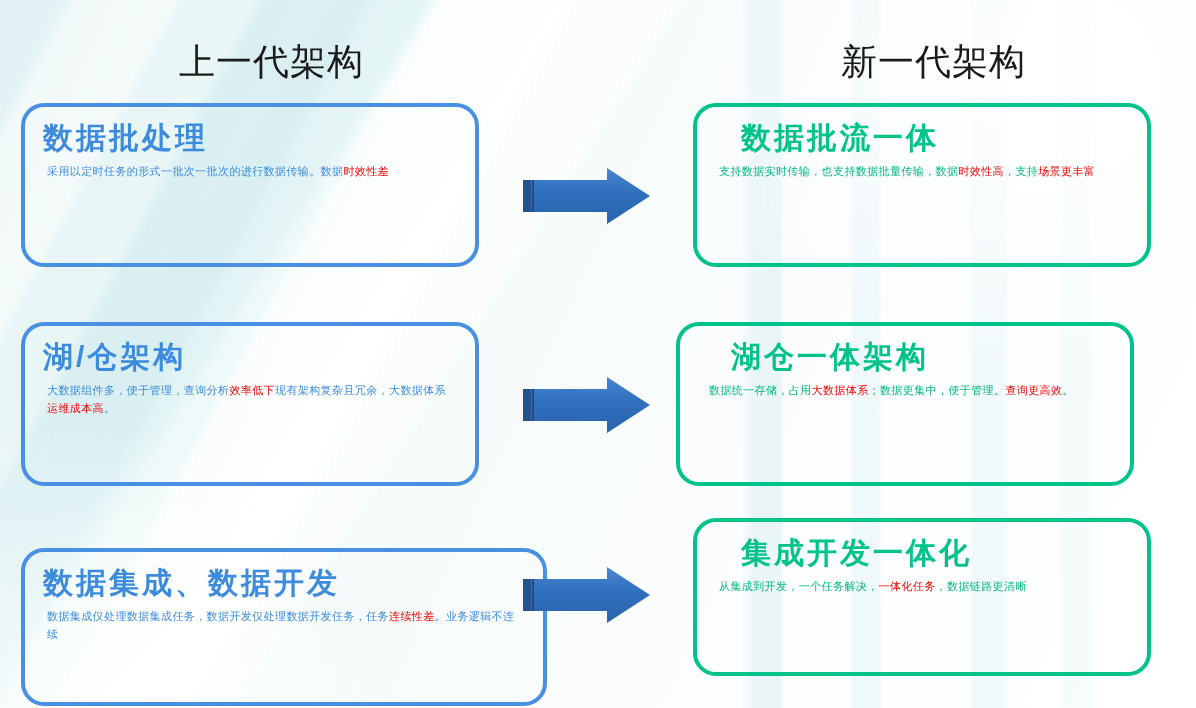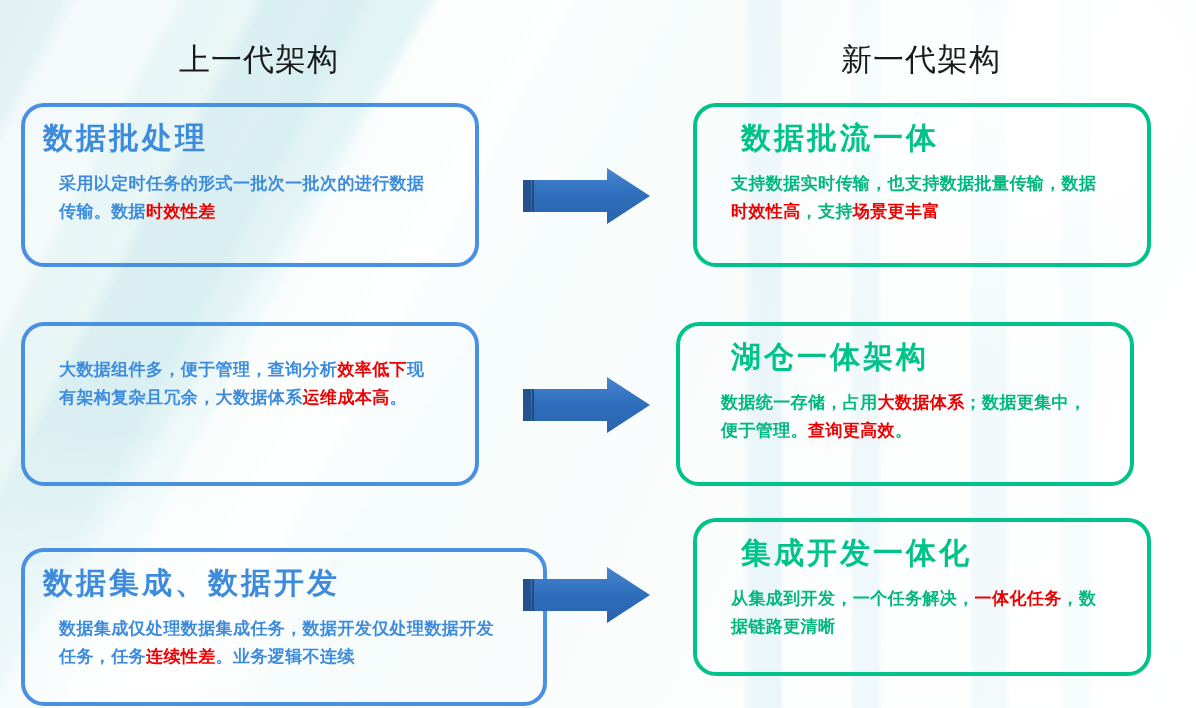--- a/index.html
+++ b/index.html
@@ -73,21 +73,21 @@
   }
   .bg-glow-bl {
     background: radial-gradient(ellipse 440px 360px at 6% 96%,
                 rgba(255,255,255,.75) 0%, rgba(255,255,255,0) 72%);
   }
 
   
   .col-title {
     position: absolute;
     font-family: "Liberation Serif", "DejaVu Serif", serif;
-    font-size: 31px;
+    font-size: 36px;
     color: #1a1a1a;
     letter-spacing: 1px;
     white-space: nowrap;
     line-height: 1;
   }
   #title-left  { left: 179px; top: 44px; }
   #title-right { left: 841px; top: 44px; }
 
   
   .card {
@@ -107,25 +107,25 @@
     line-height: 1.1;
     letter-spacing: 3px;
     margin: 0 0 9px 0;
     white-space: nowrap;
   }
   .card.left  .card-title { color: #3d8bdd; }
   .card.right .card-title { color: #00c389; margin-left: 26px; }
 
   .card-body {
     font-family: "Liberation Sans", sans-serif;
-    font-weight: bold;
-    font-size: 17px;
+    font-weight: normal;
+    font-size: 11px;
     line-height: 1.62;
     letter-spacing: .4px;
-    margin: 16px;
+    margin: 4px;
   }
   .card.left  .card-body { color: #3d8bdd; }
   .card.right .card-body { color: #00b87e; }
   .card-body .hl { color: #ee0000; }
 
   
   #card-l1 { left: 21px;  top: 103px; width: 458px; height: 164px; }
   #card-l2 { left: 21px;  top: 322px; width: 458px; height: 164px; }
   #card-l3 { left: 21px;  top: 548px; width: 526px; height: 158px; }
   #card-r1 { left: 693px; top: 103px; width: 458px; height: 164px; }
@@ -176,20 +176,21 @@
       <rect x="13" y="14" width="2" height="32" fill="#1e4c86"></rect>
     </svg>
   </div>
 
   <div class="card right" id="card-r1">
     <p class="card-title">数据批流一体</p>
     <p class="card-body"><span>支持数据实时传输，也支持数据批量传输，数据</span><span class="hl">时效性高</span><span>，支持</span><span class="hl">场景更丰富</span></p>
   </div>
 
   <div class="card left" id="card-l2">
+    <p class="card-title">湖/仓架构</p>
     <p class="card-body"><span>大数据组件多，便于管理，查询分析</span><span class="hl">效率低下</span><span>现有架构复杂且冗余，大数据体系</span><span class="hl">运维成本高</span><span>。</span></p>
   </div>
 
   <div class="arrow" id="arrow-2">
     <svg viewBox="0 0 134 60" width="134" height="60" aria-hidden="true">
       <defs>
         <linearGradient id="agrad2" x1="0" y1="0" x2="0" y2="1">
           <stop offset="0%" stop-color="#4a86d0"></stop>
           <stop offset="45%" stop-color="#2f6fbd"></stop>
           <stop offset="100%" stop-color="#2a63ab"></stop>

